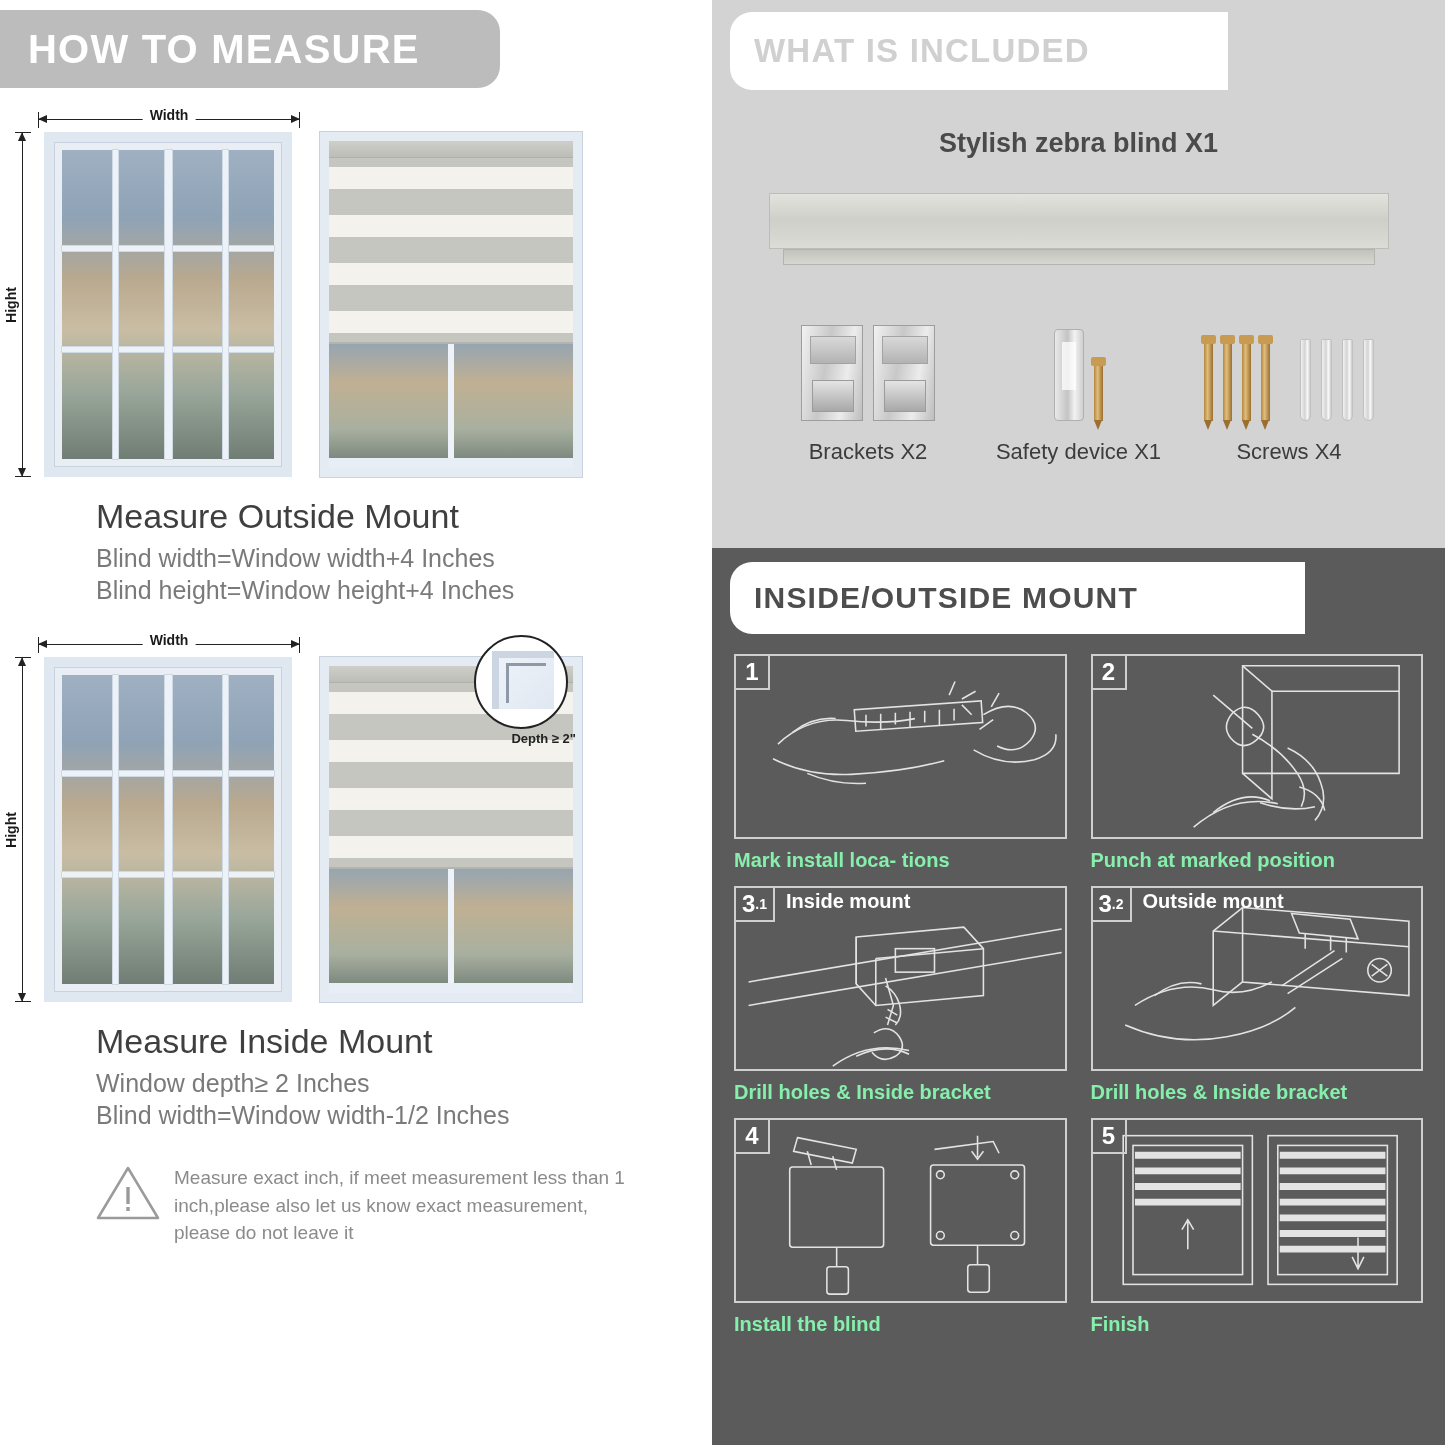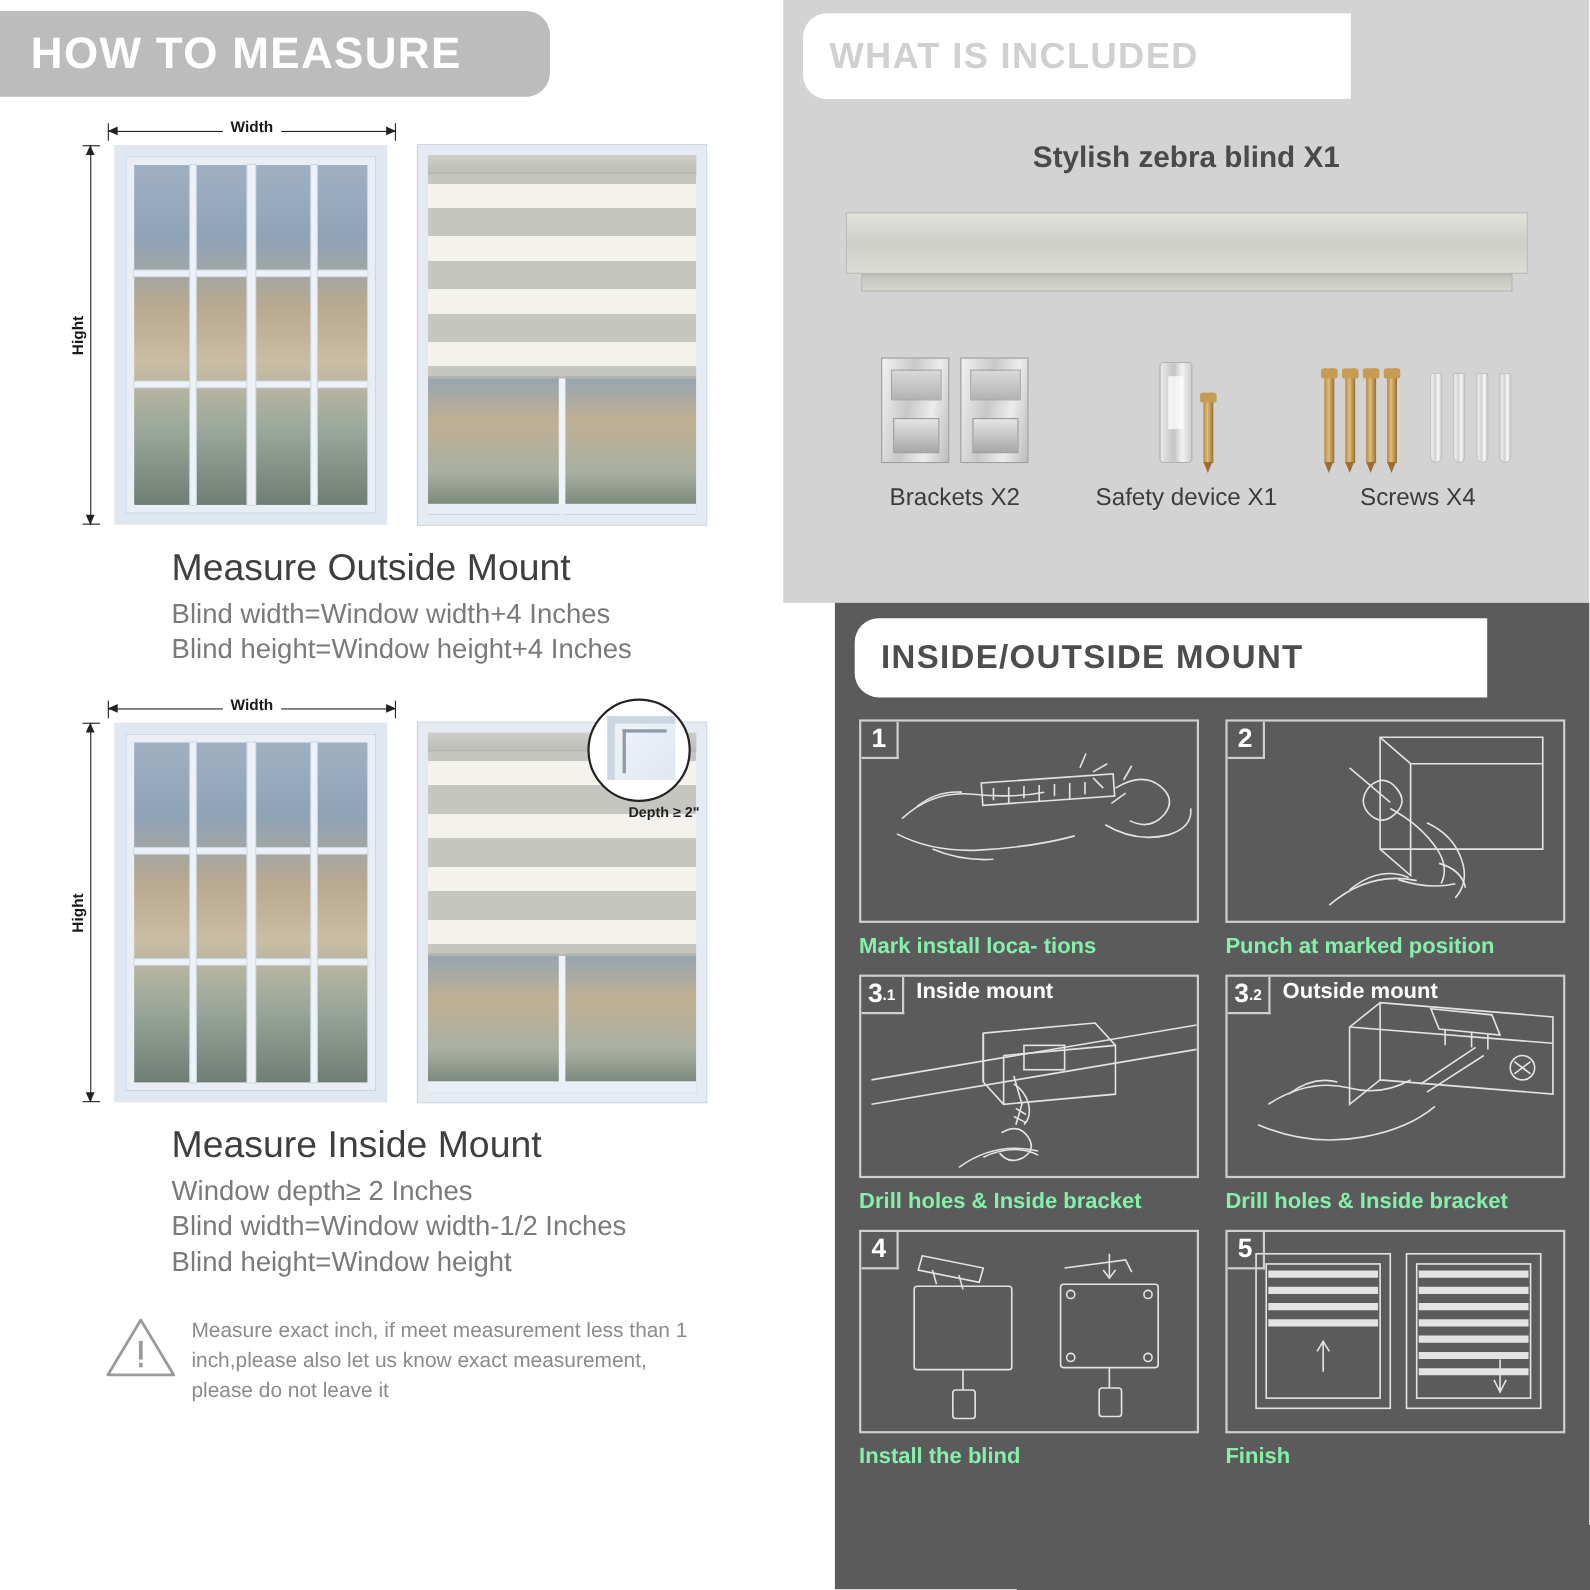--- a/index.html
+++ b/index.html
@@ -33,21 +33,21 @@
     margin-top: 10px;
   }
   .hdr-banner span {
     color: #ffffff;
     font-size: 40px;
     font-weight: bold;
     letter-spacing: 1.2px;
   }
 
   
-  .measure-block { position: relative; margin-top: 22px; padding-left: 60px; }
+  .measure-block { position: relative; margin-top: 22px; }
   .dimrow {
     position: relative;
     width: 262px; height: 22px;
     margin-left: 38px;
   }
   .dimrow .lbl {
     position: absolute; left: 50%; top: -3px; transform: translateX(-50%);
     background: #fff; padding: 0 7px; font-size: 14px; color: #1a1a1a;
     font-weight: 600; z-index: 2;
   }
@@ -267,21 +267,21 @@
     border-top: 10px solid #9a6f2f;
   }
   .anchor {
     width: 11px; height: 82px;
     background: linear-gradient(90deg,#f1f1f1,#d3d3d3 45%,#fafafa 70%,#cccccc);
     border: 1px solid #c0c0c0; border-radius: 2px 2px 6px 6px;
   }
 
   
   .mount {
-    flex: 1; background: #5b5b5b; position: relative; padding-bottom: 14px; margin-left: 47px;
+    flex: 1; background: #5b5b5b; position: relative; padding-bottom: 14px;
   }
   .mount .tab-banner { background:#ffffff; width: 575px; height: 72px; margin-top: 14px; }
   .mount .tab-banner span { color: #4d4d4d; font-size: 30px; }
 
   .steps {
     display: grid; grid-template-columns: 1fr 1fr; gap: 14px 24px;
     padding: 20px 22px 0 22px;
   }
   .step { }
   .step .frame {
@@ -386,21 +386,20 @@
           <div class="depth-callout">
             <div class="corner"></div>
               <div class="inner"></div>
           </div>
           <div class="depth-lbl">Depth ≥ 2"</div>
         </div>
       </div>
       <h2 class="h-title">Measure Inside Mount</h2>
       <div class="h-line">Window depth≥ 2 Inches</div>
       <div class="h-line">Blind width=Window width-1/2 Inches</div>
-      <div class="h-line">Blind height=Window height</div>
     </div>
 
     <div class="note">
       <div class="warn-tri">
         <svg viewBox="0 0 64 58">
           <path d="M32 4 L62 54 L2 54 Z" fill="none" stroke="#9a9a9a" stroke-width="2.5" stroke-linejoin="round"></path>
           <rect x="30.3" y="23" width="3.4" height="17" fill="#9a9a9a"></rect>
           <rect x="30.3" y="43" width="3.4" height="4" fill="#9a9a9a"></rect>
         </svg>
       </div>

